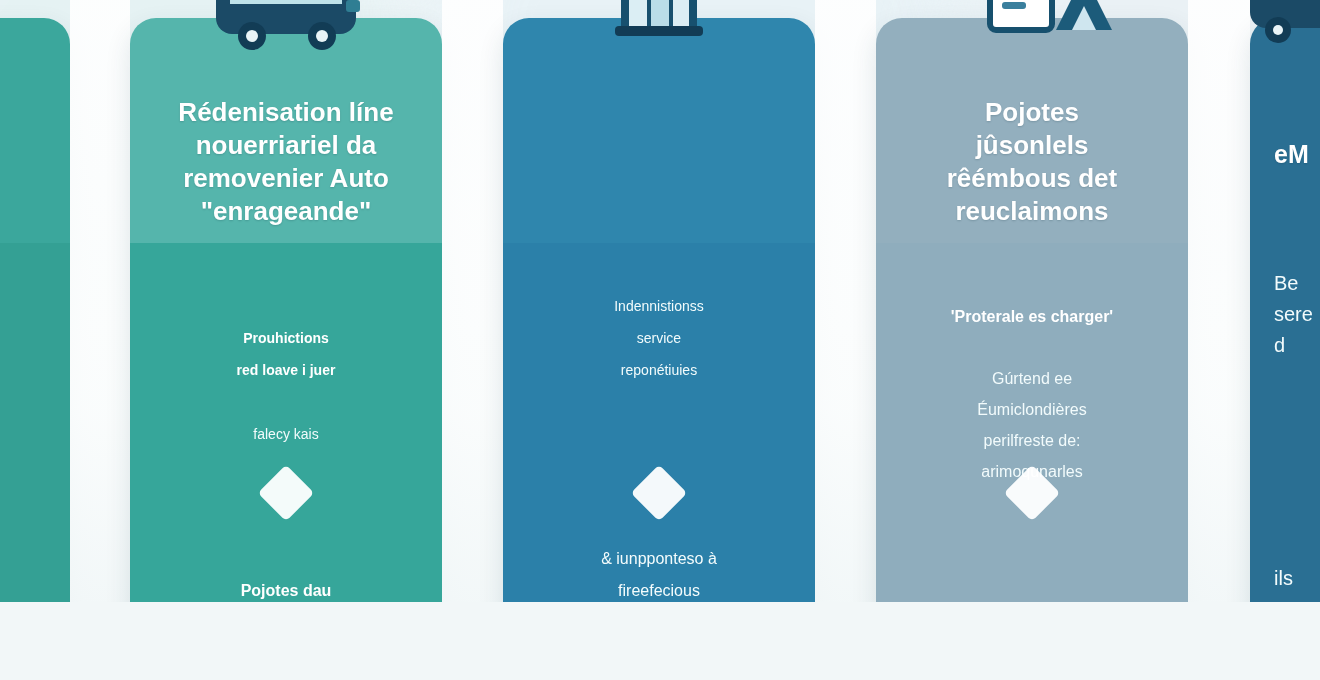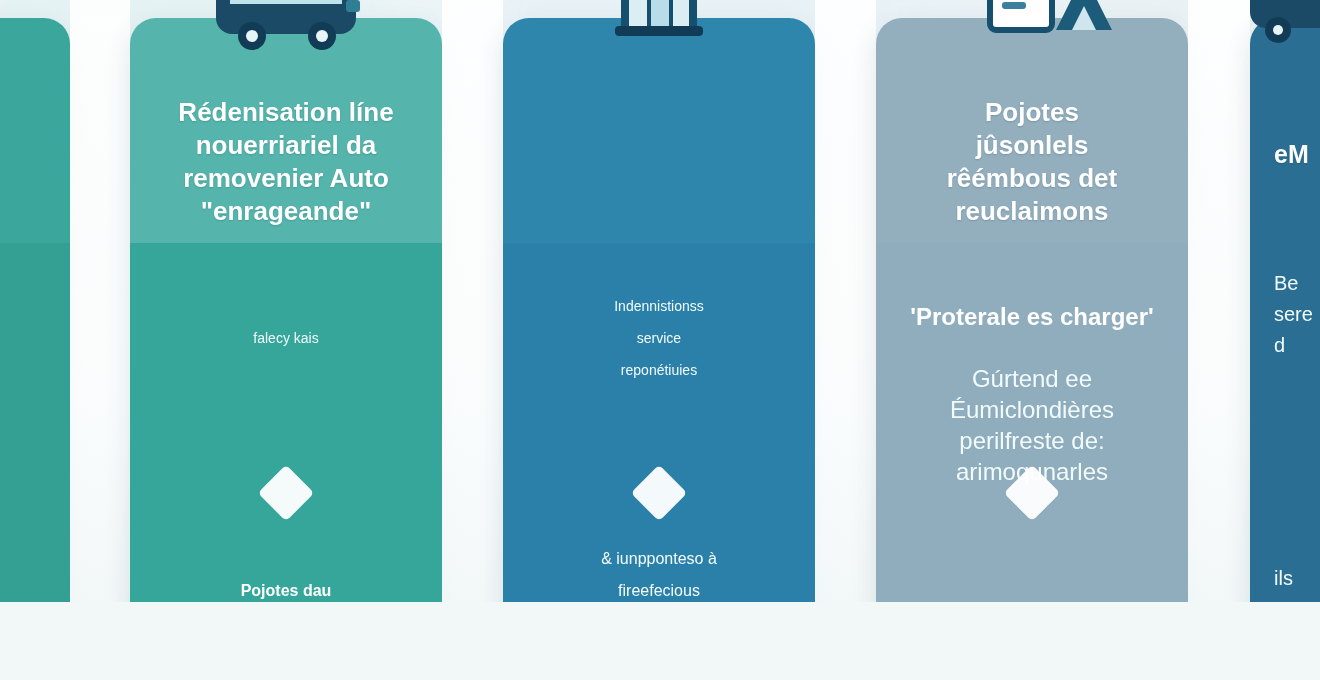--- a/index.html
+++ b/index.html
@@ -85,21 +85,21 @@
     position: absolute;
     left: 20px;
     right: 20px;
     top: 272px;
     font-size: 14px;
     line-height: 32px;
     color: #f2fbfc;
     white-space: pre-line;
   }
 
-  .col-sub.tight { top: 252px; font-size: 24px; line-height: 31px; }
+  .col-sub.tight { top: 252px; font-size: 16px; line-height: 31px; }
 
   .col-sub .lead {
     display: block;
     font-weight: bold;
     color: #ffffff;
   }
 
   .divider-diamond {
     position: absolute;
     left: 50%;
@@ -227,20 +227,22 @@
 
   <div class="column col-1">
     <div class="col-cap"></div>
     <div class="col-body"></div>
     <div class="col-inner">
       <div class="col-title">Rédenisation líne
 nouerriariel da
 removenier Auto
 "enrageande"</div>
       <div class="col-sub">
+        <span class="lead">Prouhictions
+red loave i juer</span>
         <span>falecy kais</span>
       </div>
       <div class="divider-diamond"></div>
       <div class="col-foot">
         <span class="lead">Pojotes dau</span>
         <span>des déheptimce
 caues aux
 zenleintor the</span>
       </div>
     </div>

